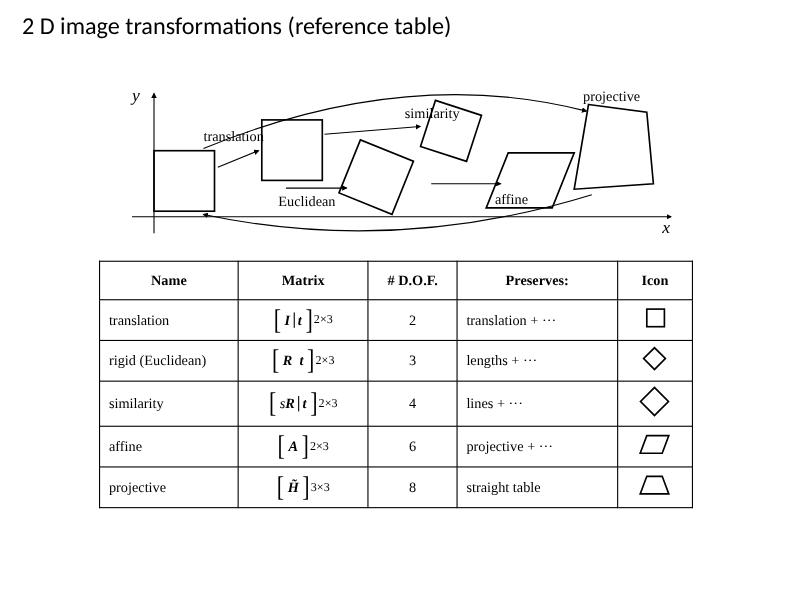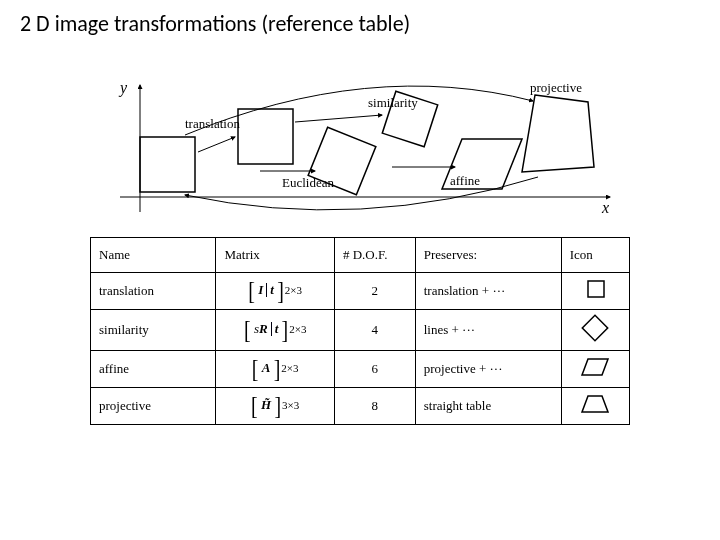--- a/index.html
+++ b/index.html
@@ -42,21 +42,22 @@
     font-size: 13px;
   }
   th, td {
     border: 1px solid #000;
     padding: 4px 8px;
     text-align: left;
     vertical-align: middle;
     height: 26px;
   }
   th {
-    font-weight: normal;
+    font-weight: bold;
+    text-align: center;
   }
   td.c { text-align: center; }
   .matrix {
     display: inline-flex;
     align-items: center;
     font-family: "Times New Roman", serif;
   }
   .matrix .br {
     font-size: 20px;
     line-height: 18px;
@@ -116,21 +117,21 @@
     <line x1="205" y1="45" x2="292" y2="38" stroke="#000" marker-end="url(#arr)"></line>
     <line x1="302" y1="90" x2="365" y2="90" stroke="#000" marker-end="url(#arr)"></line>
 
     <path d="M 95 58 Q 280 -18 443 24" fill="none" stroke="#000" marker-end="url(#arr)"></path>
 
     <path d="M 448 100 Q 270 155 95 118" fill="none" stroke="#000" marker-end="url(#arr)"></path>
   </svg>
   <span class="axis-label" style="left:30px; top:2px;">y</span>
   <span class="axis-label" style="left:512px; top:122px;">x</span>
   <span class="shape-label" style="left:95px; top:39px;">translation</span>
-  <span class="shape-label" style="left:192px; top:98px;">Euclidean</span>
+  <span class="shape-label" style="left:163px; top:98px;">Euclidean</span>
   <span class="shape-label" style="left:278px; top:18px;">similarity</span>
   <span class="shape-label" style="left:360px; top:96px;">affine</span>
   <span class="shape-label" style="left:440px; top:3px;">projective</span>
 </div>
 
 <div class="table-wrap">
   <table>
     <thead>
       <tr>
         <th style="width:120px">Name</th>
@@ -141,20 +142,31 @@
       </tr>
     </thead>
     <tbody id="tbody">
         <tr>
           <td>translation</td>
           <td class="c"><span class="matrix"><span class="br">[</span>&nbsp;<b><i>I</i></b><span class="bar"></span><b><i>t</i></b>&nbsp;<span class="br">]</span><span class="sub">2×3</span></span></td>
           <td class="c">2</td>
           <td class="dots">translation +</td>
           <td class="iconcell"><svg width="30" height="24">
               <rect x="8" y="4" width="16" height="16" fill="none" stroke="#000" stroke-width="1.5"></rect>
+            </svg></td>
+        </tr>
+        <tr>
+          <td>rigid (Euclidean)</td>
+          <td class="c"><span class="matrix"><span class="br">[</span>&nbsp;<b><i>R</i></b>&nbsp;&nbsp;<b><i>t</i></b>&nbsp;<span class="br">]</span><span class="sub">2×3</span></span></td>
+          <td class="c">3</td>
+          <td class="dots">lengths +</td>
+          <td class="iconcell"><svg width="30" height="24">
+              <g transform="translate(15,12) rotate(45)">
+                <rect x="-7" y="-7" width="14" height="14" fill="none" stroke="#000" stroke-width="1.5"></rect>
+              </g>
             </svg></td>
         </tr>
         <tr>
           <td>similarity</td>
           <td class="c"><span class="matrix"><span class="br">[</span>&nbsp;<span style="font-style:italic">s</span><b><i>R</i></b><span class="bar"></span><b><i>t</i></b>&nbsp;<span class="br">]</span><span class="sub">2×3</span></span></td>
           <td class="c">4</td>
           <td class="dots">lines +</td>
           <td class="iconcell"><svg width="34" height="28">
               <g transform="translate(17,14) rotate(45)">
                 <rect x="-9" y="-9" width="18" height="18" fill="none" stroke="#000" stroke-width="1.5"></rect>

